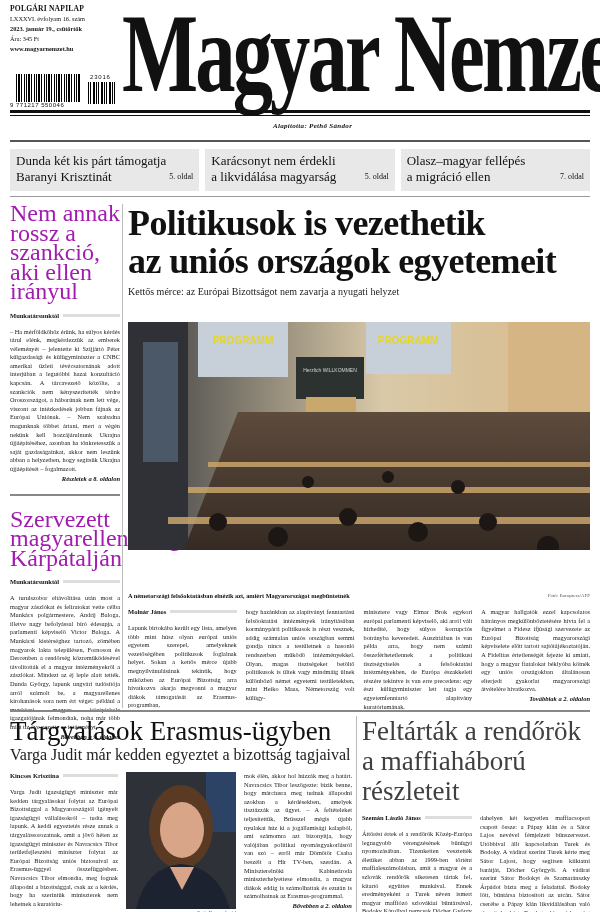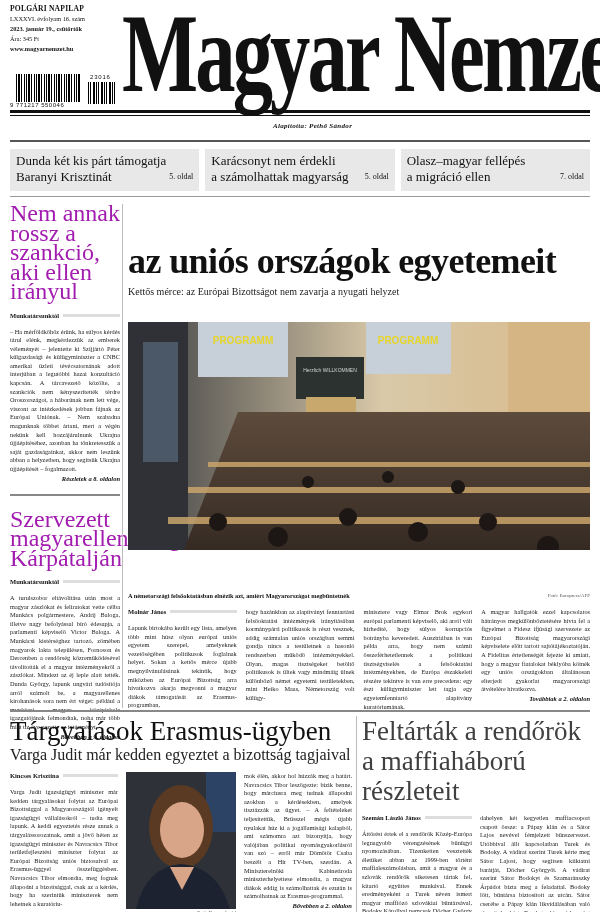--- a/index.html
+++ b/index.html
@@ -95,21 +95,21 @@
 </div>
 
 <div class="teasers">
   <div class="teaser">
     <div>Dunda két kis párt támogatja</div>
     <div>Baranyi Krisztinát</div>
     <span class="pg">5. oldal</span>
   </div>
   <div class="teaser">
     <div>Karácsonyt nem érdekli</div>
-    <div>a számolhattak magyarság</div>
+    <div>a likvidálása magyarság</div>
     <span class="pg">5. oldal</span>
   </div>
   <div class="teaser">
     <div>Olasz–magyar fellépés</div>
     <div>a migráció ellen</div>
     <span class="pg">7. oldal</span>
   </div>
 </div>
 <div class="rule-teaser"></div>
 
@@ -129,21 +129,21 @@
         <span>Munkatársunktól</span>
       </div>
     <p class="body">A turulszobor eltávolítása után most a magyar zászlókat és feliratokat vette célba Munkács polgármestere, Andrij Baloga, illetve nagy befolyással bíró édesapja, a parlamenti képviselő Victor Baloga. A Munkácsi kistérséghez tartozó, zömében magyarok lakta településen, Fornoson és Dercenben a rendőrség közreműködésével távolították el a magyar intézményekről a zászlókat. Mindezt az éj leple alatt tették. Dunda György, lapunk ungvári tudósítója arról számolt be, a magyarellenes kirohanások sora nem ért véget: például a munkácsi magyar középiskola igazgatójának felmondtak, noha már több mint tíz éve vezette az intézményt.</p>
     <div class="more">Bővebben a 9. oldalon</div>
   </article>
 </div>
 <div class="vline"></div>
 
 <div class="lead">
   <h1>
-    <br>
+    <span>Politikusok is vezethetik</span><br>
     <span>az uniós országok egyetemeit</span>
   </h1>
   <div class="deck">Kettős mérce: az Európai Bizottságot nem zavarja a nyugati helyzet</div>
 </div>
 
 <div class="photo" title="Lecture hall full of students, screens reading PROGRAMM, TAGES PROGRAMM, chalkboard reading Herzlich Willkommen">
   <svg width="462" height="268" viewBox="0 0 462 268">
     <defs>
       <linearGradient id="wall" x1="0" x2="1">
           <stop offset="0" stop-color="#3a3c40"></stop>

